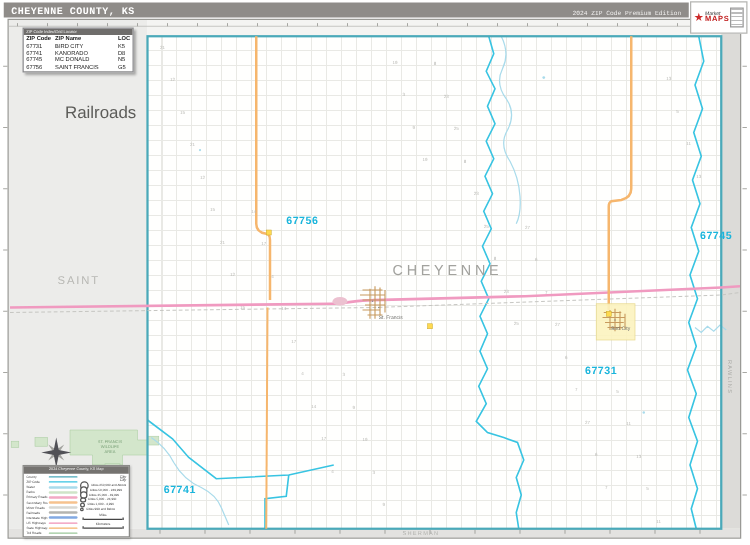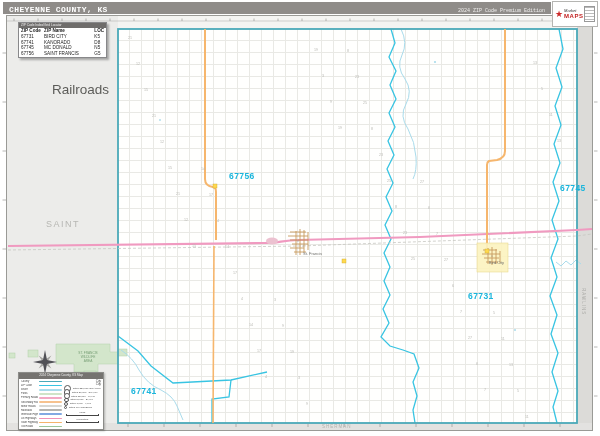--- a/index.html
+++ b/index.html
@@ -205,20 +205,21 @@
     </g>
 
     <g>
       <polygon points="51.4,355.6 47.2,362 51.4,368.4 45,364.2 38.6,368.4 42.8,362 38.6,355.6 45,359.8" fill="#a3a39f"></polygon>
       <polygon points="45,350 47,360 57,362 47,364 45,374 43,364 33,362 43,360" fill="#515156"></polygon>
     </g>
   </svg>
 
   <div class="maplbl" id="lbl-state">Railroads</div>
   <div class="maplbl" id="lbl-yuma">SAINT</div>
+  <div class="maplbl" id="lbl-county">CHEYENNE</div>
   <div class="maplbl" id="lbl-sherman">SHERMAN</div>
   <div class="maplbl" id="lbl-rawlins">RAWLINS</div>
   <div id="wildlife">
       <div>ST. FRANCIS</div>
       <div>WILDLIFE</div>
       <div>AREA</div>
     </div>
 
   <div class="titlebar">
     <span class="tb-title">CHEYENNE COUNTY, KS</span>

